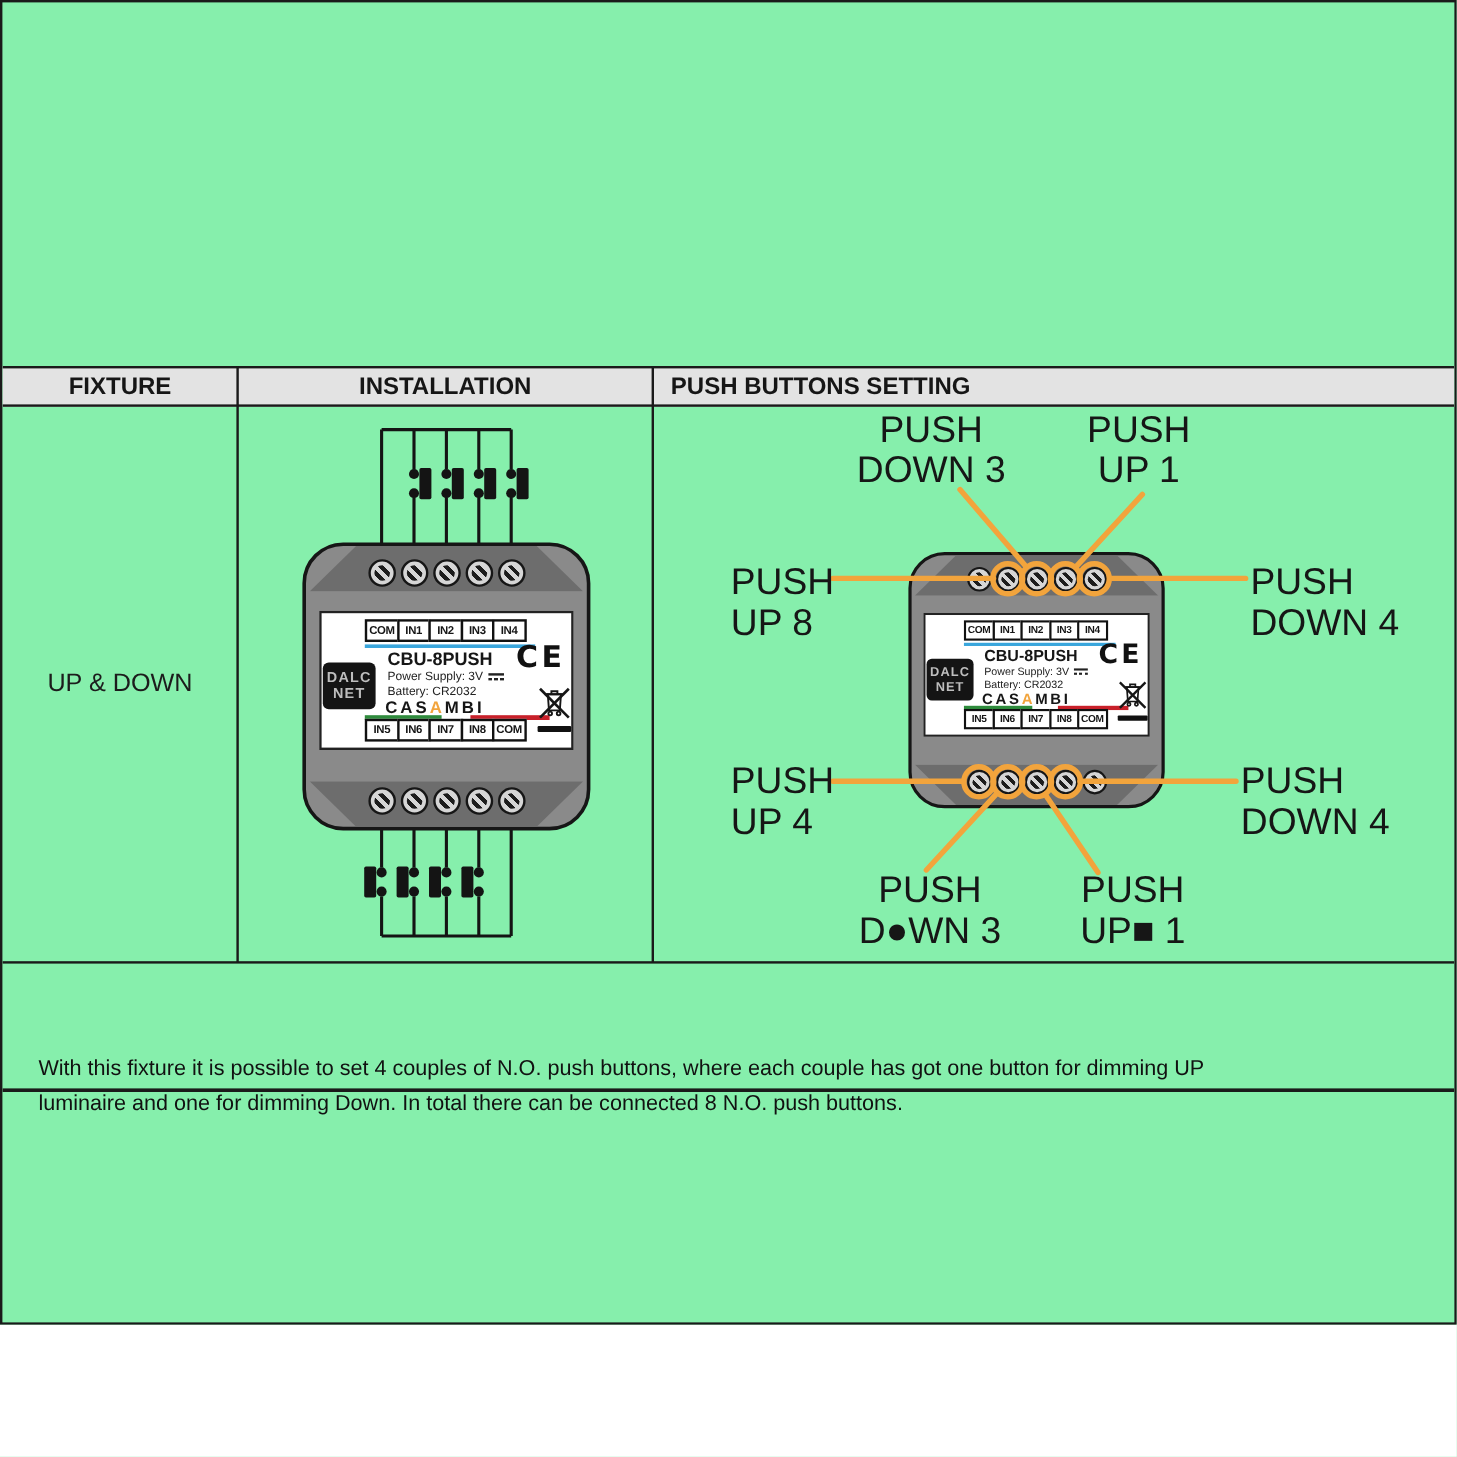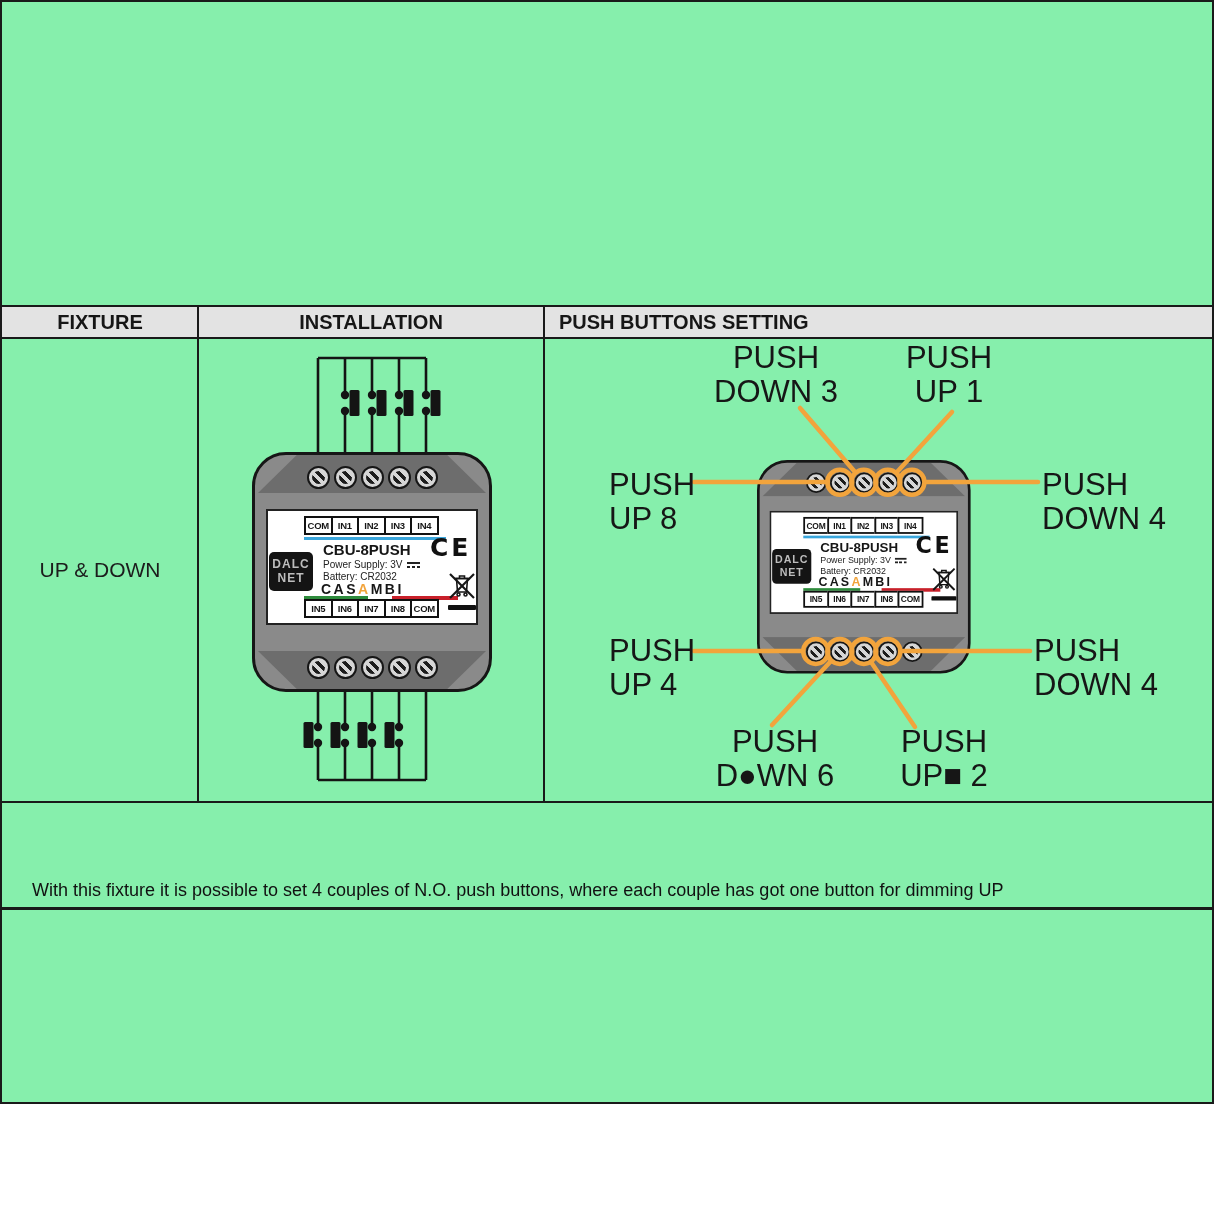--- a/index.html
+++ b/index.html
@@ -330,25 +330,26 @@
     <div class="push-label pl-up3">
       <div>PUSH</div>
       <div>UP 4</div>
     </div>
     <div class="push-label pl-down4">
       <div>PUSH</div>
       <div>DOWN 4</div>
     </div>
     <div class="push-label pl-center pl-down3">
       <div>PUSH</div>
-      <div>D●WN 6</div>
+      <div>D●WN 3</div>
     </div>
     <div class="push-label pl-center pl-up4">
       <div>PUSH</div>
-      <div>UP■ 2</div>
+      <div>UP■ 1</div>
     </div>
   </div>
 
   <div class="desc">
     <div>With this fixture it is possible to set 4 couples of N.O. push buttons, where each couple has got one button for dimming UP</div>
+    <div>luminaire and one for dimming Down. In total there can be connected 8 N.O. push buttons.</div>
   </div>
 
 </div>
 
 </body></html>

